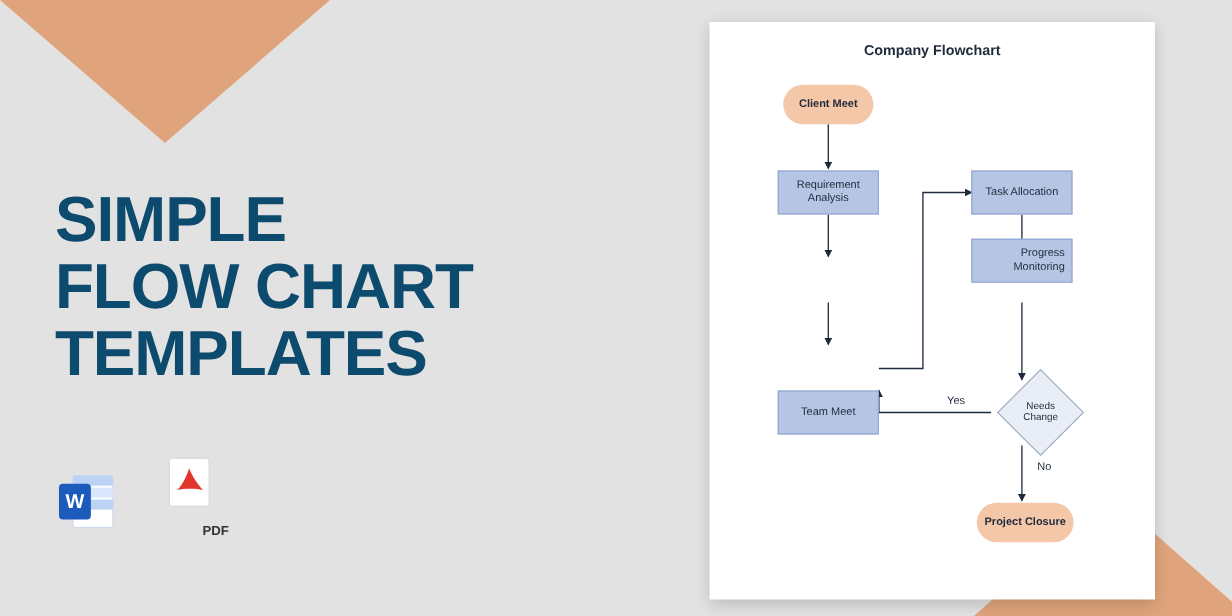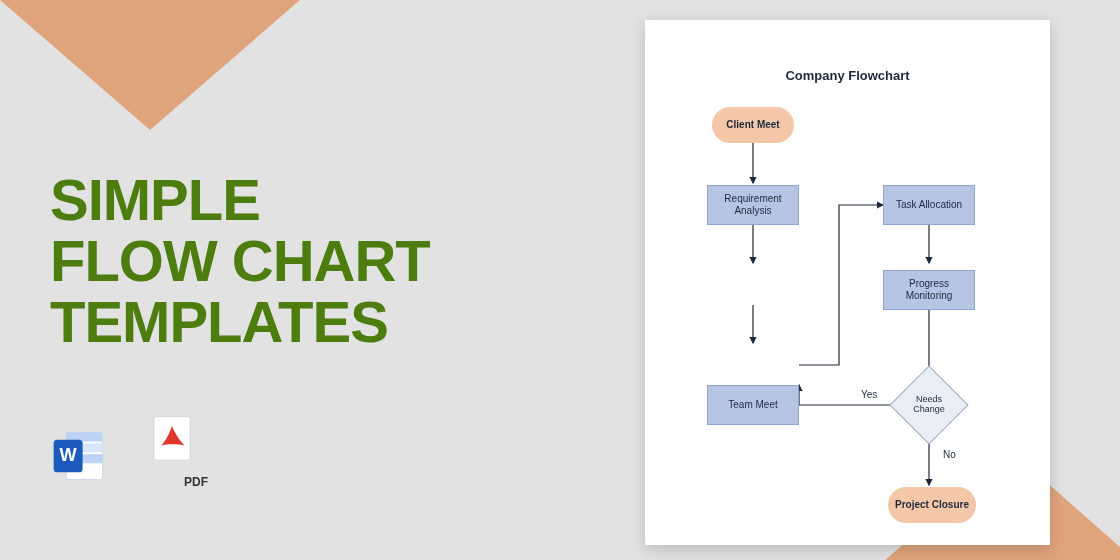--- a/index.html
+++ b/index.html
@@ -27,41 +27,40 @@
   .left {
     position: absolute;
     left: 50px; top: 170px;
     width: 520px;
   }
   .headline {
     font-weight: 900;
     font-size: 58px;
     line-height: 1.05;
     letter-spacing: -1px;
-    color: #4d7c0f;
+    color: #0c4a6e;
   }
   .icons { display: flex; gap: 28px; margin-top: 60px; align-items: flex-end; }
   .icon-box { display: flex; flex-direction: column; align-items: center; gap: 2px; }
   .icon { width: 58px; height: 58px; }
   .icon-label { font-size: 12px; font-weight: bold; color: #333; margin-top: 2px; margin-left: 48px; }
   .page {
     position: absolute;
     right: 70px; top: 20px;
     width: 405px; height: 525px;
     background: #fff;
     box-shadow: 0 4px 14px rgba(0,0,0,0.18);
     padding: 18px 20px;
   }
   .page-title {
     text-align: center;
     font-weight: bold;
     font-size: 13px;
     color: #1e293b;
     margin-bottom: 4px;
-    margin-top: 30px;
   }
   .flow { position: relative; width: 100%; height: 460px; }
   .node {
     position: absolute;
     font-size: 10px;
     color: #1e293b;
     display: flex;
     align-items: center;
     justify-content: center;
     text-align: center;
@@ -169,23 +168,23 @@
       <polyline points="236,318 134,318 134,298" fill="none" stroke="#1e293b" stroke-width="1.2" marker-end="url(#ah)"></polyline>
 
       <line x1="264" y1="348" x2="264" y2="398" stroke="#1e293b" stroke-width="1.2" marker-end="url(#ah)"></line>
     </svg>
 
     <div class="node terminator" style="left:47px; top:20px;">Client Meet</div>
     <div class="node process" style="left:42px; top:98px;">Requirement Analysis</div>
     <div class="node process" style="left:42px; top:270px;margin-top:28px;">Team Meet</div>
 
     <div class="node process" style="left:218px; top:98px;">Task Allocation</div>
-    <div class="node process" style="left:218px; top:183px;">Progress Monitoring</div>
+    <div class="node process" style="left:218px; top:160px;text-align:right;">Progress Monitoring</div>
 
-    <div class="decision-wrap" style="left:236px; top:290px;">
+    <div class="decision-wrap" style="left:253px; top:290px;">
       <div class="decision"></div>
       <div class="decision-label">Needs Change</div>
     </div>
 
     <div class="yn" style="left:196px; top:302px;">Yes</div>
     <div class="yn" style="left:278px; top:362px;">No</div>
 
     <div class="node terminator" style="left:223px; top:400px; width:88px;">Project Closure</div>
   </div>
 </div>

